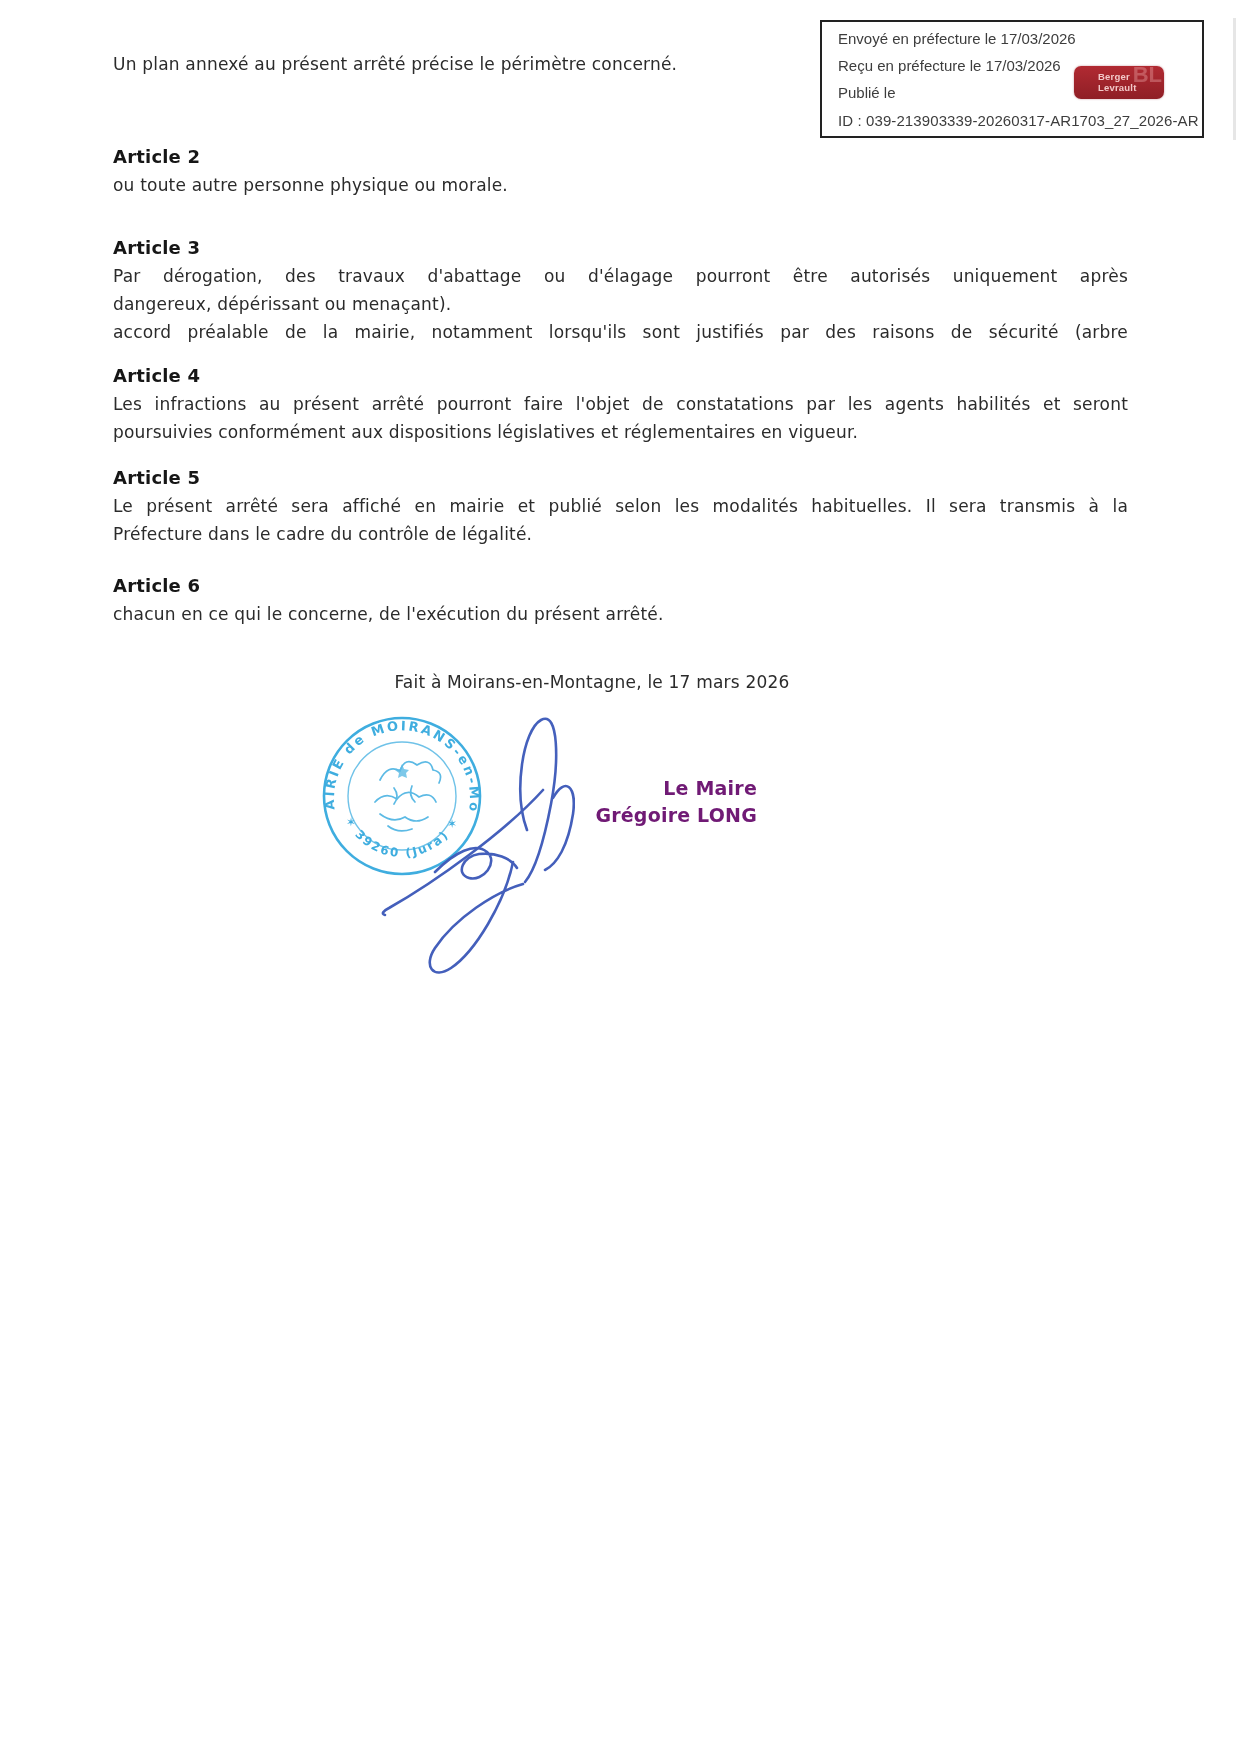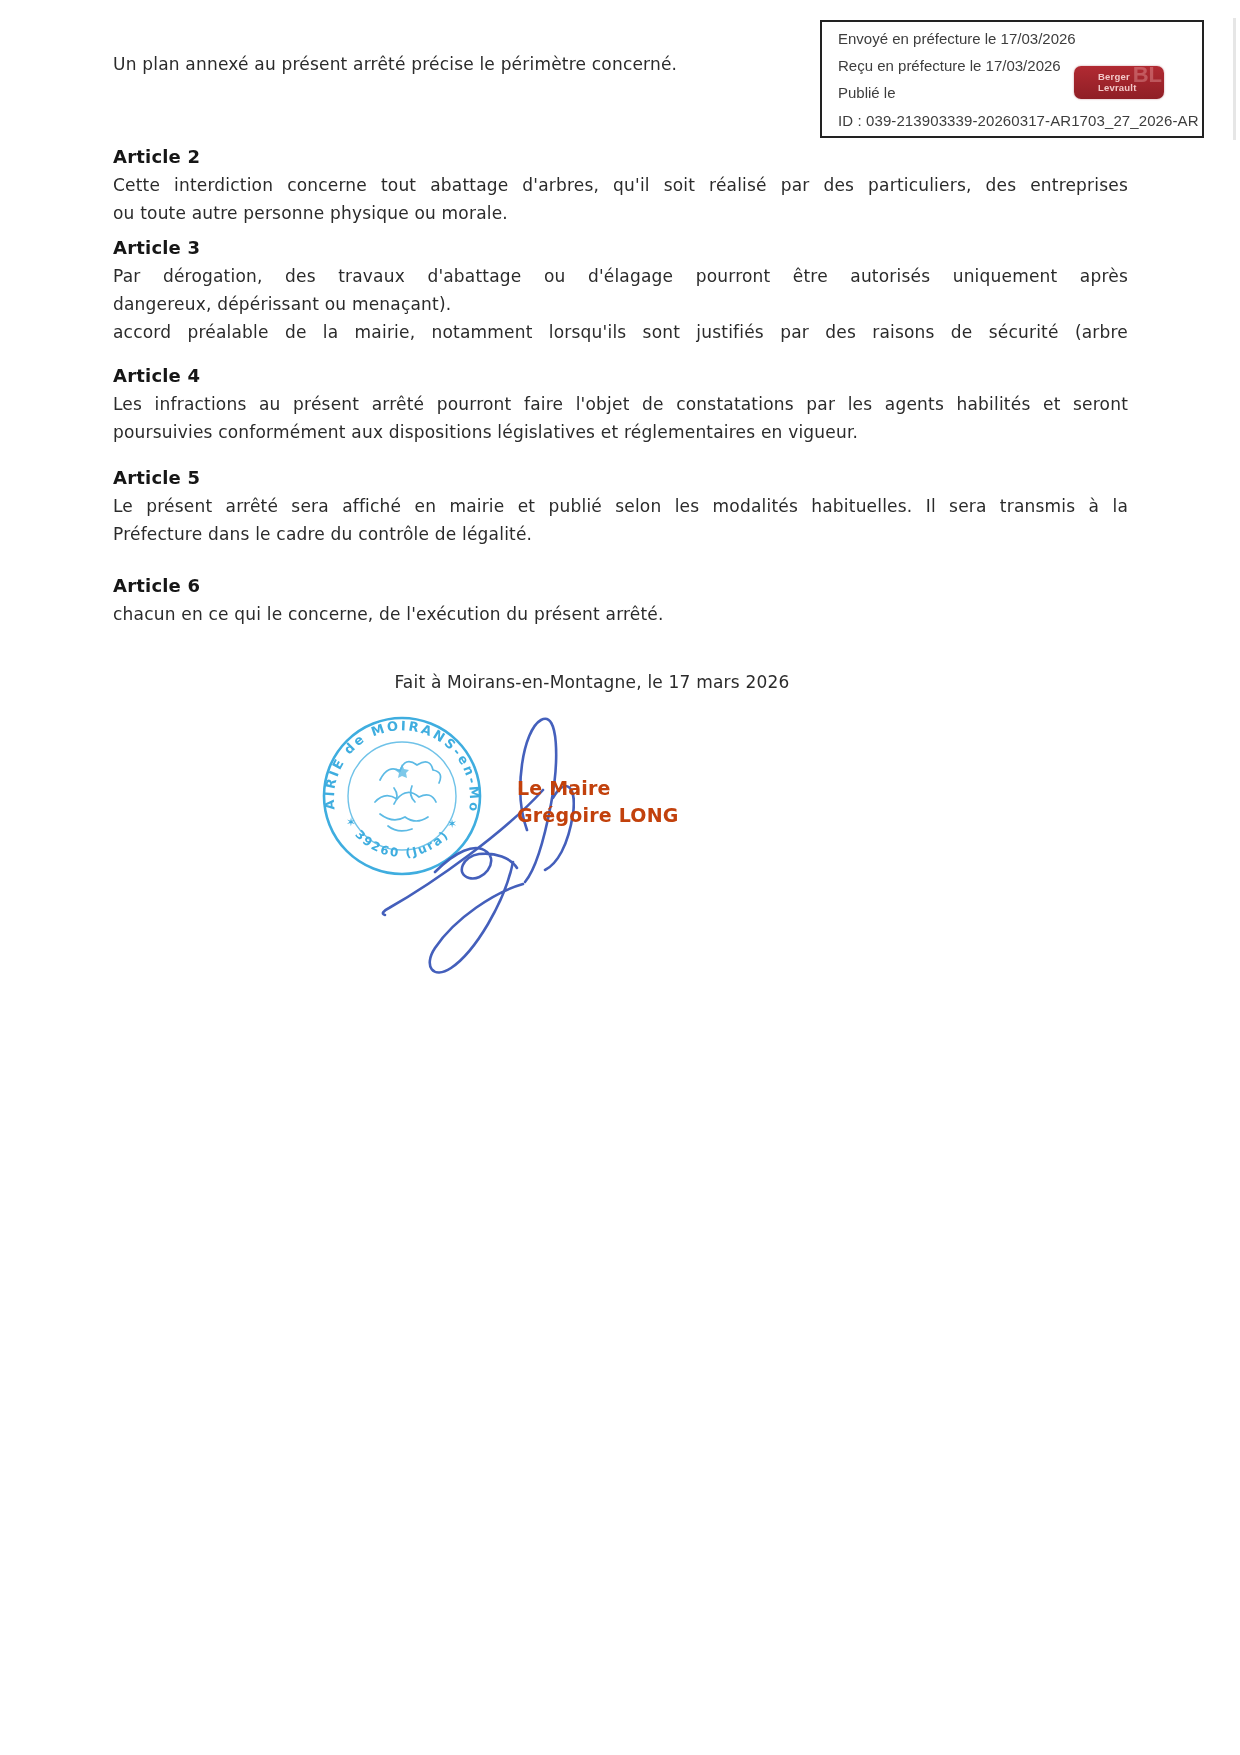--- a/index.html
+++ b/index.html
@@ -77,22 +77,22 @@
   }
   .dateline .day { font-weight:normal;margin-top:26px; }
 
   
   .seal-svg { position:absolute; left:320px; top:714px; width:164px; height:164px; }
   .seal-text { font-family:"DejaVu Sans", sans-serif; font-size:13px; letter-spacing:2.4px; font-weight:bold; }
   .seal-text-bottom { font-family:"DejaVu Sans", sans-serif; font-size:12px; letter-spacing:2px; font-weight:bold; }
   .sig-svg { position:absolute; left:375px; top:712px; width:200px; height:270px; }
   .signatory {
     position:absolute; left:517px; top:775px; width:240px;
-    text-align:left; font-size:19px; font-weight:bold;
-    color:#c2410c; line-height:27px; letter-spacing:.2px;
+    text-align:right; font-size:19px; font-weight:bold;
+    color:#701a75; line-height:27px; letter-spacing:.2px;
   }
 </style>
 </head>
 <body>
 
 <div class="page">
 
   <div class="pref-box">
     <div class="pref-line l1">Envoyé en préfecture le 17/03/2026</div>
     <div class="pref-line l2">Reçu en préfecture le 17/03/2026</div>
@@ -105,21 +105,20 @@
       </div>
       <div class="monogram">BL</div>
     </div>
   </div>
   <div class="scan-line"></div>
 
   <div class="intro lline">Un plan annexé au présent arrêté précise le périmètre concerné.</div>
 
   <div class="article art-2">
     <div class="a-head">Article 2</div>
-    <div class="a-line jline">Cette interdiction concerne tout abattage d'arbres, qu'il soit réalisé par des particuliers, des entreprises</div>
     <div class="a-line lline">ou toute autre personne physique ou morale.</div>
   </div>
 
   <div class="article art-3">
     <div class="a-head">Article 3</div>
     <div class="a-line jline">Par dérogation, des travaux d'abattage ou d'élagage pourront être autorisés uniquement après</div>
     <div class="a-line lline">dangereux, dépérissant ou menaçant).</div>
     <div class="a-line jline">accord préalable de la mairie, notamment lorsqu'ils sont justifiés par des raisons de sécurité (arbre</div>
   </div>
 

